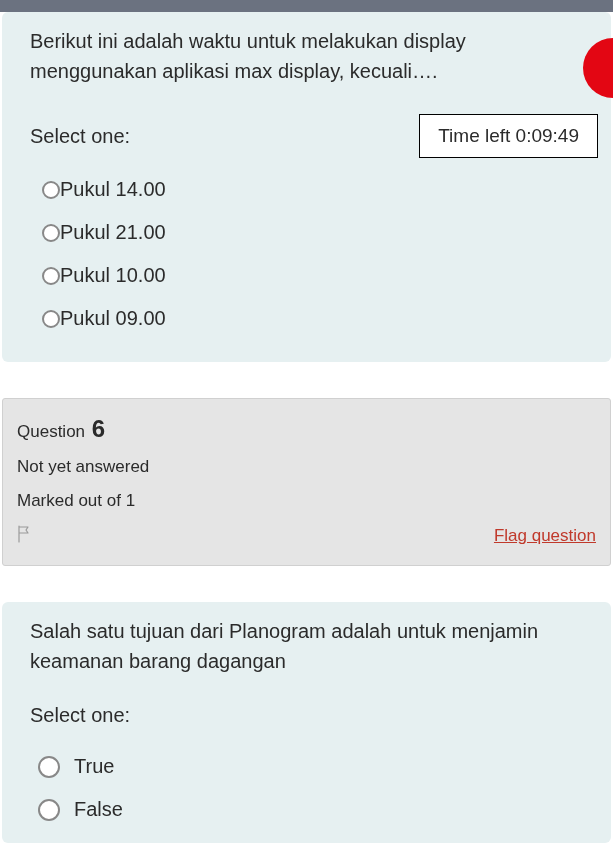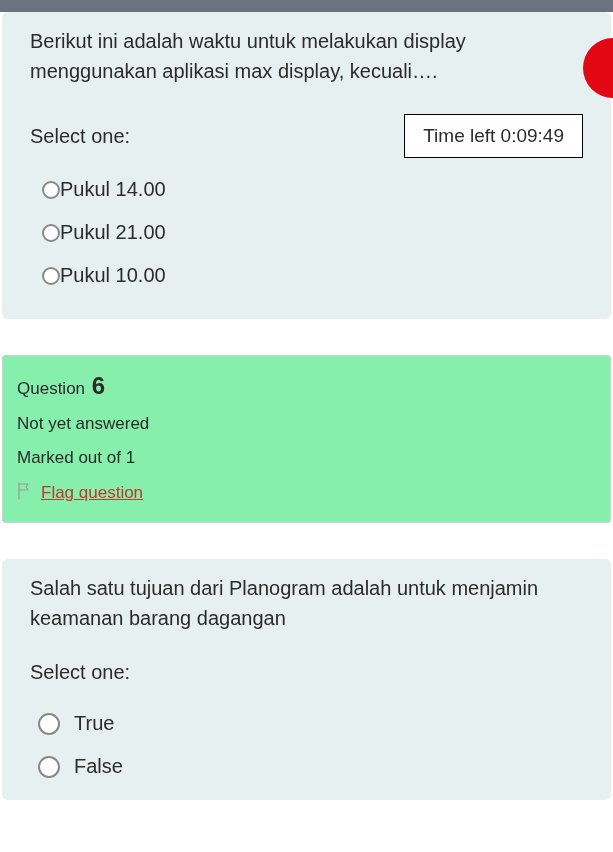--- a/index.html
+++ b/index.html
@@ -19,21 +19,21 @@
       top: 38px;
       width: 60px;
       height: 60px;
       background: #e30613;
       border-radius: 50%;
     }
     .question-card {
       background: #e6f0f1;
       border-radius: 6px;
       margin: 0 2px 36px 2px;
-      padding: 14px 28px 32px 28px;
+      padding: 14px 13px 32px 28px;
     }
     .question-text {
       color: #2b2b2b;
       font-size: 20px;
       line-height: 1.5;
       margin-bottom: 28px;
     }
     .select-row {
       display: flex;
       justify-content: space-between;
@@ -75,21 +75,21 @@
     }
     .option-text {
       font-size: 20px;
       color: #2b2b2b;
     }
     .meta-card {
       border: 1px solid #d0d0d0;
       border-radius: 3px;
       margin: 0 2px 36px 2px;
       padding: 16px 14px 18px 14px;
-      background: #86efac;
+      background: #e5e5e5;
     }
     .meta-title {
       font-size: 17px;
       color: #2b2b2b;
       margin-bottom: 14px;
     }
     .meta-title .qnum {
       font-size: 24px;
       font-weight: bold;
       margin-left: 2px;
@@ -97,20 +97,21 @@
     .meta-line {
       font-size: 17px;
       color: #2b2b2b;
       margin-bottom: 14px;
     }
     .flag-row {
       display: flex;
       align-items: center;
       gap: 10px;
       cursor: pointer;
+      justify-content: space-between;
     }
     .flag-icon {
       display: inline-block;
     }
     .flag-link {
       color: #c0392b;
       text-decoration: underline;
       font-size: 17px;
     }
     .question-card.q2 {
@@ -145,20 +146,24 @@
       <span class="option-text">Pukul 14.00</span>
     </div>
     <div class="option">
       <span class="radio"></span>
       <span class="option-text">Pukul 21.00</span>
     </div>
     <div class="option">
       <span class="radio"></span>
       <span class="option-text">Pukul 10.00</span>
     </div>
+    <div class="option">
+      <span class="radio"></span>
+      <span class="option-text">Pukul 09.00</span>
+    </div>
   </div>
 </div>
 
 <div class="meta-card">
   <div class="meta-title">
     <span>Question</span>
     <span class="qnum">6</span>
   </div>
   <div class="meta-line">Not yet answered</div>
   <div class="meta-line">Marked out of 1</div>

